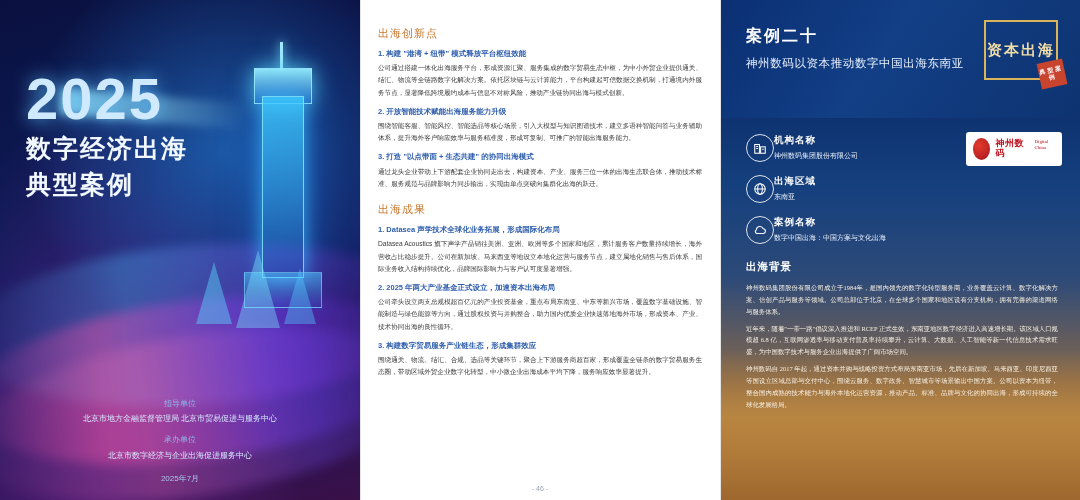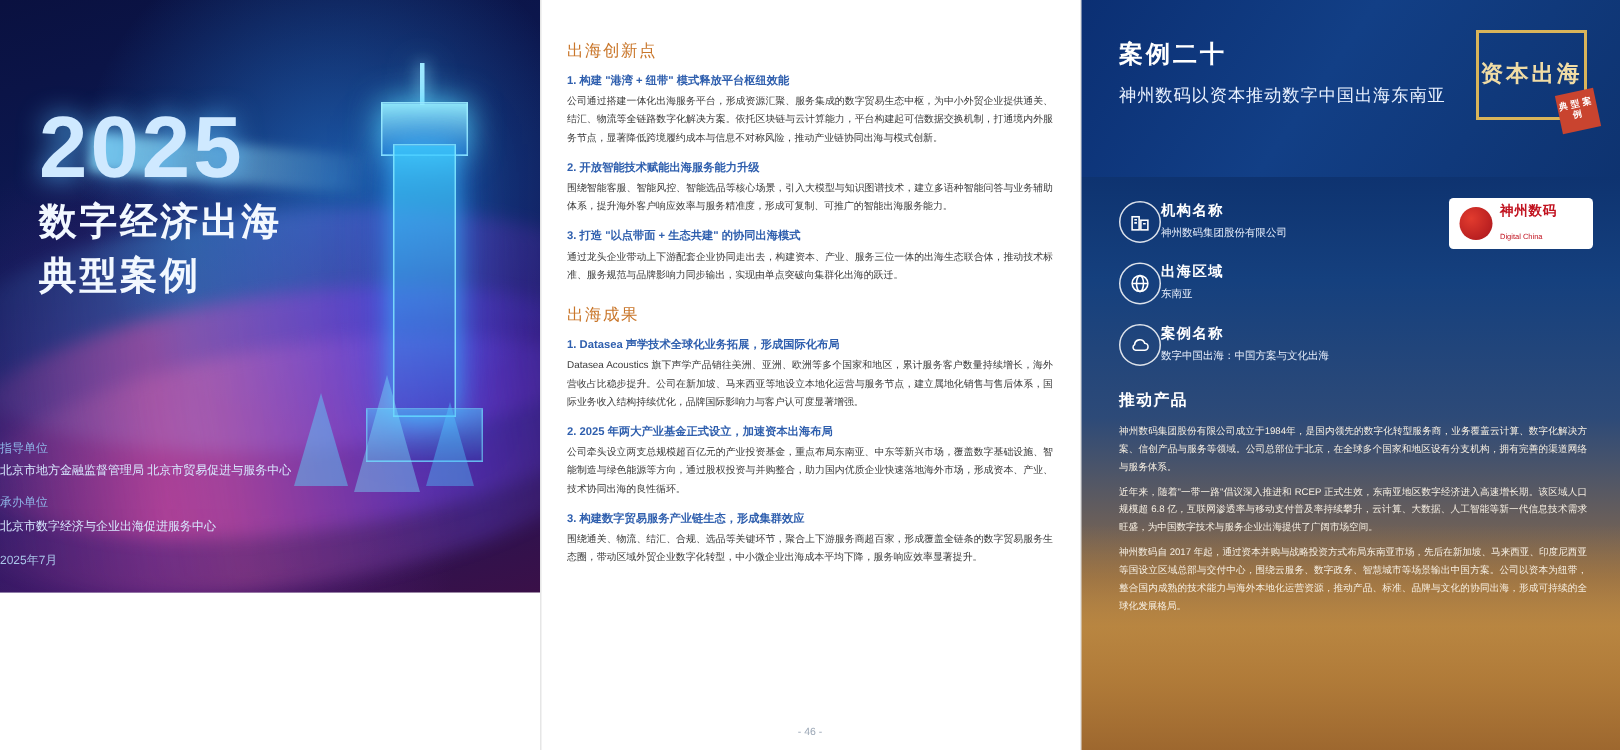--- a/index.html
+++ b/index.html
@@ -5,21 +5,21 @@
   html,body{margin:0;padding:0;}
   body{
     width:1080px;height:500px;overflow:hidden;
     font-family:"Liberation Sans", sans-serif;
     background:#ffffff;
   }
   .page{position:relative;width:1080px;height:500px;display:flex;}
 
   
   .cover{
-    position:relative;width:360px;height:395px;flex:0 0 360px;
+    position:relative;width:360px;height:500px;flex:0 0 360px;
     background:
       radial-gradient(circle at 62% 30%, rgba(40,140,235,.55) 0%, rgba(10,30,95,0) 48%),
       radial-gradient(ellipse at 30% 88%, rgba(120,40,160,.55) 0%, rgba(10,20,70,0) 55%),
       linear-gradient(165deg,#0a1140 0%,#0d1a55 38%,#131a60 62%,#2a1350 85%,#3a1048 100%);
       overflow:hidden;
   }
   .cover .glowline{
     position:absolute;left:-10%;width:130%;height:160px;border-radius:50%;
     filter:blur(6px);opacity:.75;
   }
@@ -66,42 +66,42 @@
     font-size:58px;font-weight:bold;line-height:1;letter-spacing:2px;
     color:#cfe9ff;text-shadow:0 0 18px rgba(90,190,255,.9);
   }
   .cover-title{font-size:25px;font-weight:bold;margin-top:2px;line-height:1.45;letter-spacing:2px;color:#f2f8ff;}
   .issue{
     margin-top:26px;display:inline-flex;align-items:center;gap:8px;
     border:1px solid rgba(150,215,255,.85);padding:5px 14px;font-size:13px;color:#dff1ff;
   }
   .issue .bar{display:inline-block;width:3px;height:13px;background:#5fd0ff;}
 
-  .cover-foot{position:absolute;left:0;right:0;bottom:14px;color:#bcd6f5;font-size:8px;line-height:1.9;}
+  .cover-foot{position:absolute;left:0;right:0;bottom:14px;text-align:center;color:#bcd6f5;font-size:8px;line-height:1.9;}
   .cover-foot .lbl{color:#8fb6e8;}
   .cover-foot .org{color:#d7e8ff;font-size:8px;}
   .cover-date{margin-top:8px;color:#aac6ea;font-size:8px;}
 
   
   .textpage{
     position:relative;width:360px;height:500px;flex:0 0 360px;background:#fff;
     padding:14px 18px 0 18px;box-sizing:border-box;
   }
   .run-head{
     font-size:8.5px;color:#2a4f8f;border-bottom:1px solid #d8e2ef;padding-bottom:6px;letter-spacing:.5px;
   }
   .sec-h{
     color:#c9762a;font-size:11px;font-weight:normal;margin:12px 0 6px 0;letter-spacing:1px;
   }
   .sub-h{color:#2f5fae;font-size:7.5px;font-weight:bold;margin:7px 0 3px 0;line-height:1.5;}
   .para{font-size:6.6px;color:#3a3a3a;line-height:1.85;text-align:justify;margin:0 0 4px 0;}
   .page-num{position:absolute;left:0;right:0;bottom:8px;text-align:center;color:#9aa6b5;font-size:7px;}
 
   
-  .casepage{position:relative;width:360px;height:500px;flex:0 0 360px;overflow:hidden;background:#1d4ed8;}
+  .casepage{position:relative;width:360px;height:500px;flex:0 0 360px;overflow:hidden;background:#1d4ed8;font-family:Liberation Serif, serif;}
   .case-top{
     position:relative;height:118px;
     background:linear-gradient(125deg,#0b2f73 0%,#123f86 45%,#0e3370 100%);
     box-sizing:border-box;padding:26px 20px 0 26px;color:#fff;
   }
   .case-no{font-size:16px;font-weight:bold;letter-spacing:2px;}
   .case-title{font-size:11.5px;margin-top:9px;letter-spacing:.6px;color:#eaf2ff;}
   .stamp{
     position:absolute;right:22px;top:20px;width:74px;height:60px;
     border:2px solid #d9b45a;color:#f0dca5;box-sizing:border-box;
@@ -124,21 +124,21 @@
     pointer-events:none;
   }
   .logo-badge{
     position:absolute;right:18px;top:14px;width:96px;height:34px;background:#fff;border-radius:3px;
     display:flex;align-items:center;gap:5px;padding:0 7px;box-sizing:border-box;
   }
   .logo-badge .mark{
     width:22px;height:22px;border-radius:50%;
     background:radial-gradient(circle at 35% 35%,#e23b2e,#a8141b);
   }
-  .logo-badge .lg-txt{display:flex;flex-direction:column;line-height:1.1;gap:10px;}
+  .logo-badge .lg-txt{display:flex;line-height:1.1;gap:10px;}
   .logo-badge .cn{font-size:9px;font-weight:bold;color:#c1121f;letter-spacing:.5px;}
   .logo-badge .en{font-size:5px;color:#c1121f;}
 
   .meta-row{display:flex;align-items:flex-start;gap:0;margin-bottom:13px;position:relative;z-index:2;}
   .meta-icon{
     width:26px;height:26px;flex:0 0 26px;border:1.4px solid rgba(255,255,255,.85);
     border-radius:50%;display:flex;align-items:center;justify-content:center;color:#fff;
   }
   .meta-icon svg{width:14px;height:14px;}
   .meta-k{font-size:9.5px;font-weight:bold;color:#ffffff;letter-spacing:1px;}
@@ -264,21 +264,21 @@
           <svg viewBox="0 0 24 24" fill="none" stroke="currentColor" stroke-width="1.8">
             <path d="M7 18h10a4 4 0 0 0 .4-8 6 6 0 0 0-11.6 1.5A3.5 3.5 0 0 0 7 18z"></path>
           </svg>
         </span>
         <span>
           <span class="meta-k" style="display:block">案例名称</span>
           <span class="meta-v" style="display:block">数字中国出海：中国方案与文化出海</span>
         </span>
       </div>
 
-      <div class="bg-h">推动产品</div>
+      <div class="bg-h">出海背景</div>
       <p class="bg-p">神州数码集团股份有限公司成立于1984年，是国内领先的数字化转型服务商，业务覆盖云计算、数字化解决方案、信创产品与服务等领域。公司总部位于北京，在全球多个国家和地区设有分支机构，拥有完善的渠道网络与服务体系。</p>
       <p class="bg-p">近年来，随着"一带一路"倡议深入推进和 RCEP 正式生效，东南亚地区数字经济进入高速增长期。该区域人口规模超 6.8 亿，互联网渗透率与移动支付普及率持续攀升，云计算、大数据、人工智能等新一代信息技术需求旺盛，为中国数字技术与服务企业出海提供了广阔市场空间。</p>
       <p class="bg-p">神州数码自 2017 年起，通过资本并购与战略投资方式布局东南亚市场，先后在新加坡、马来西亚、印度尼西亚等国设立区域总部与交付中心，围绕云服务、数字政务、智慧城市等场景输出中国方案。公司以资本为纽带，整合国内成熟的技术能力与海外本地化运营资源，推动产品、标准、品牌与文化的协同出海，形成可持续的全球化发展格局。</p>
     </div>
   </div>
 
   <div class="divider d1"></div>
   <div class="divider d2"></div>
 </div>
 

